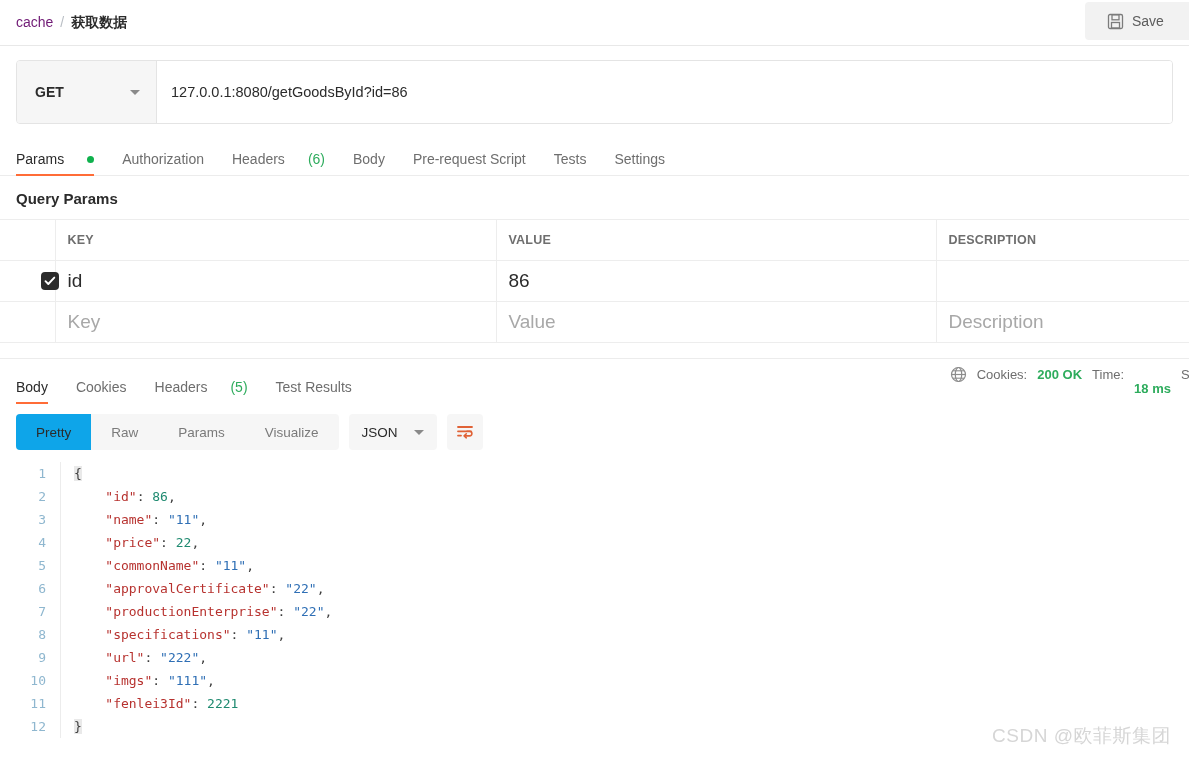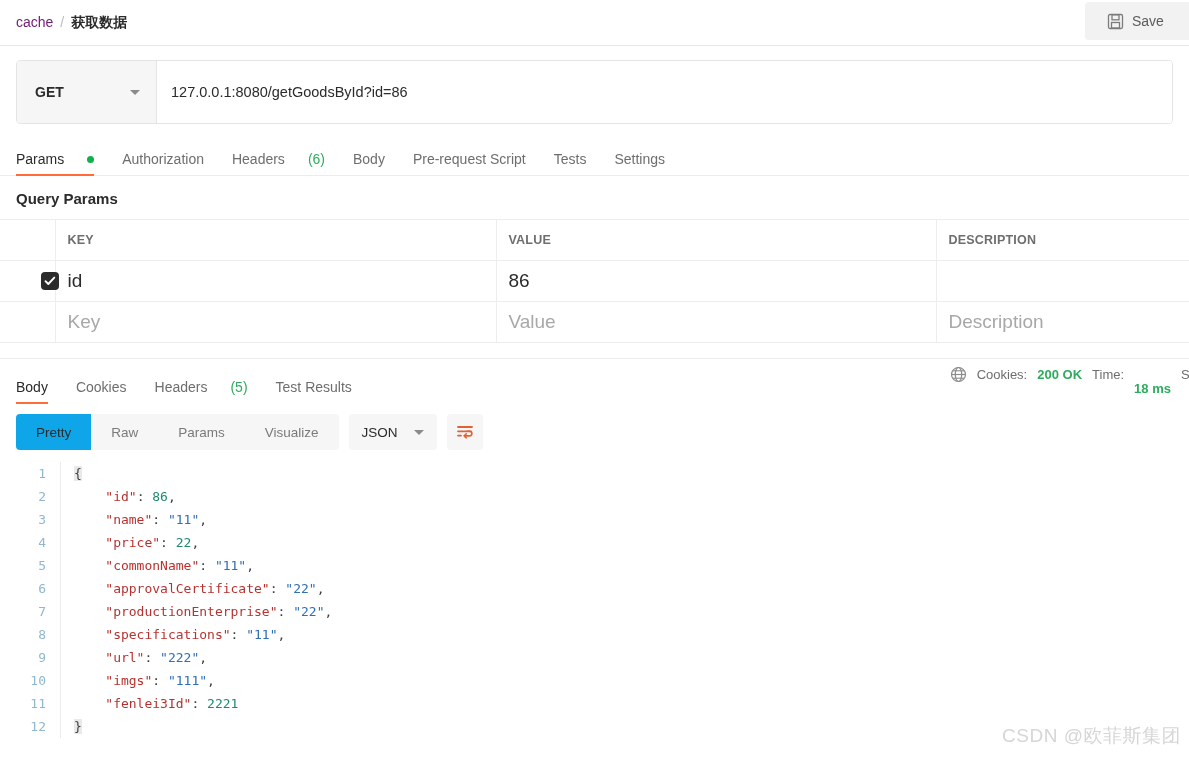--- a/index.html
+++ b/index.html
@@ -260,21 +260,21 @@
   .cl { white-space: pre; padding-left: 14px; }
   .k { color: #b7322f; }
   .s { color: #2f6fb5; }
   .n { color: #1f8a70; }
   .p { color: #3d3d3d; }
   .brace { background: #e9e9e9; color: #3d3d3d; }
 
   
   .watermark {
     position: absolute;
-    right: 8px;
+    right: 18px;
     bottom: 10px;
     font-size: 19px;
     color: #d6d6d6;
     letter-spacing: .5px;
     user-select: none;
   }
 </style>
 </head>
 <body>
 

